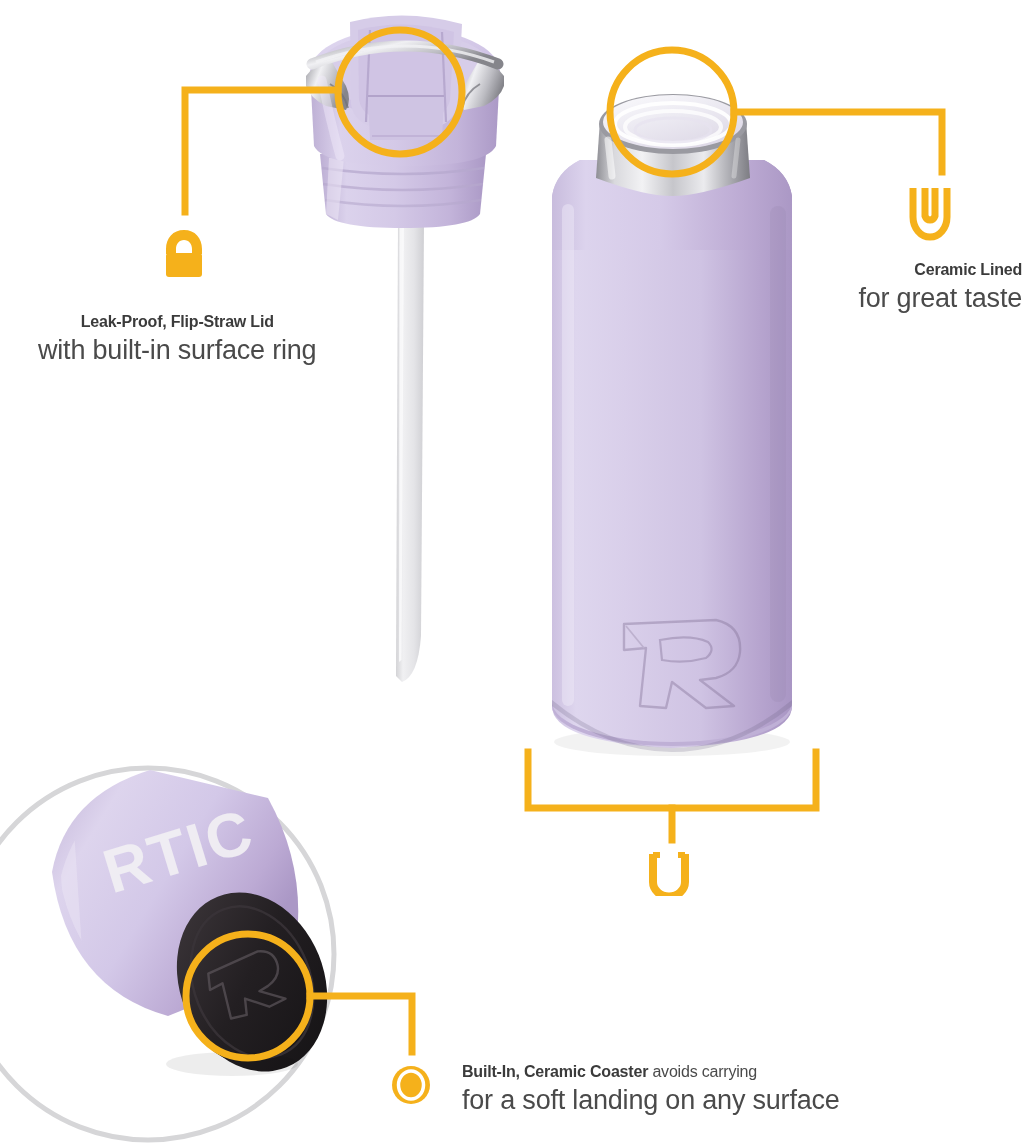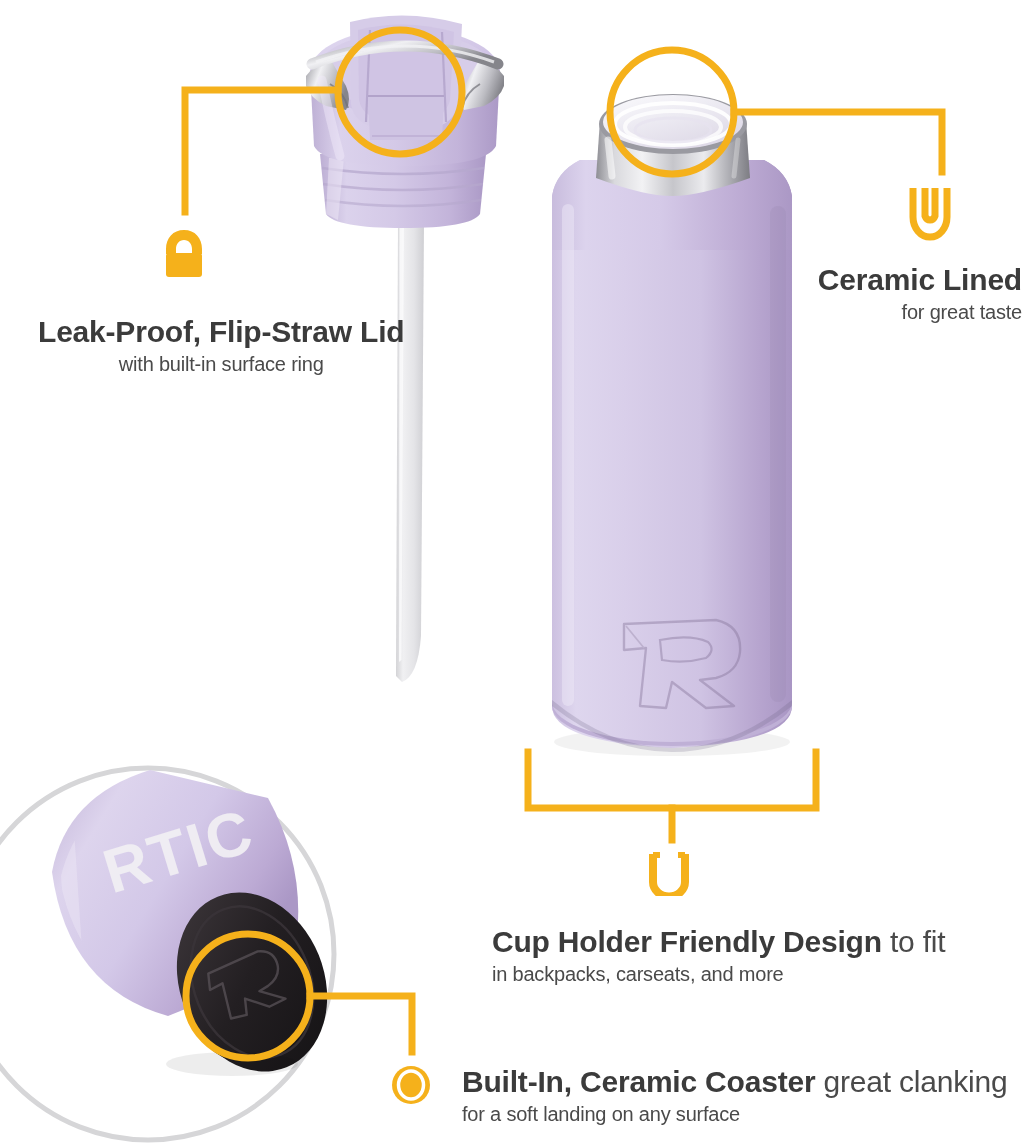--- a/index.html
+++ b/index.html
@@ -33,28 +33,28 @@
   .callout { position: absolute; }
 
   .callout .line1,
   .callout .line2 {
     display: block;
     white-space: nowrap;
     line-height: 1.30;
   }
 
   .callout .line1 {
-    font-size: 30px;
+    font-size: 16px;
     font-weight: bold;
     color: #3b3b3b;
     letter-spacing: -0.2px;
   }
 
   .callout .line2 {
-    font-size: 20px;
+    font-size: 27px;
     font-weight: normal;
     color: #4a4a4a;
     letter-spacing: -0.2px;
   }
 
   .callout .line1 .reg {
     font-weight: normal;
     color: #4a4a4a;
   }
 
@@ -313,23 +313,19 @@
   <div class="callout c-lid">
     <span class="line1"><span>Leak-Proof, Flip-Straw Lid</span><span class="reg"></span></span>
     <span class="line2">with built-in surface ring</span>
   </div>
 
   <div class="callout c-ceramic">
     <span class="line1"><span>Ceramic Lined</span><span class="reg"></span></span>
     <span class="line2">for great taste</span>
   </div>
 
-  <div class="callout c-cup">
-    <span class="line1"><span>Cup Holder Friendly Design</span><span class="reg"> to fit</span></span>
-    <span class="line2">in backpacks, carseats, and more</span>
-  </div>
 
   <div class="callout c-coaster">
-    <span class="line1"><span>Built-In, Ceramic Coaster</span><span class="reg"> great clanking</span></span>
+    <span class="line1"><span>Built-In, Ceramic Coaster</span><span class="reg"> avoids carrying</span></span>
     <span class="line2">for a soft landing on any surface</span>
   </div>
 
 </div>
 
 </body></html>

